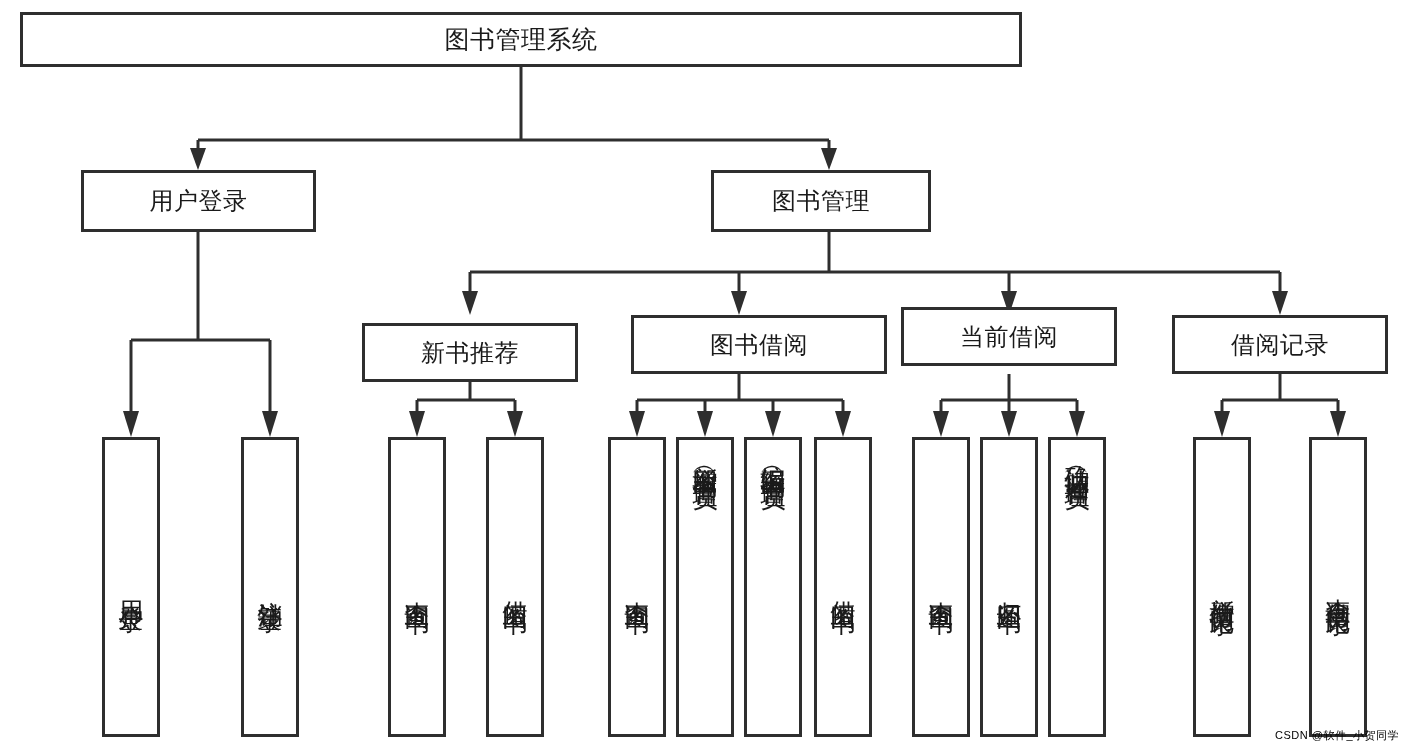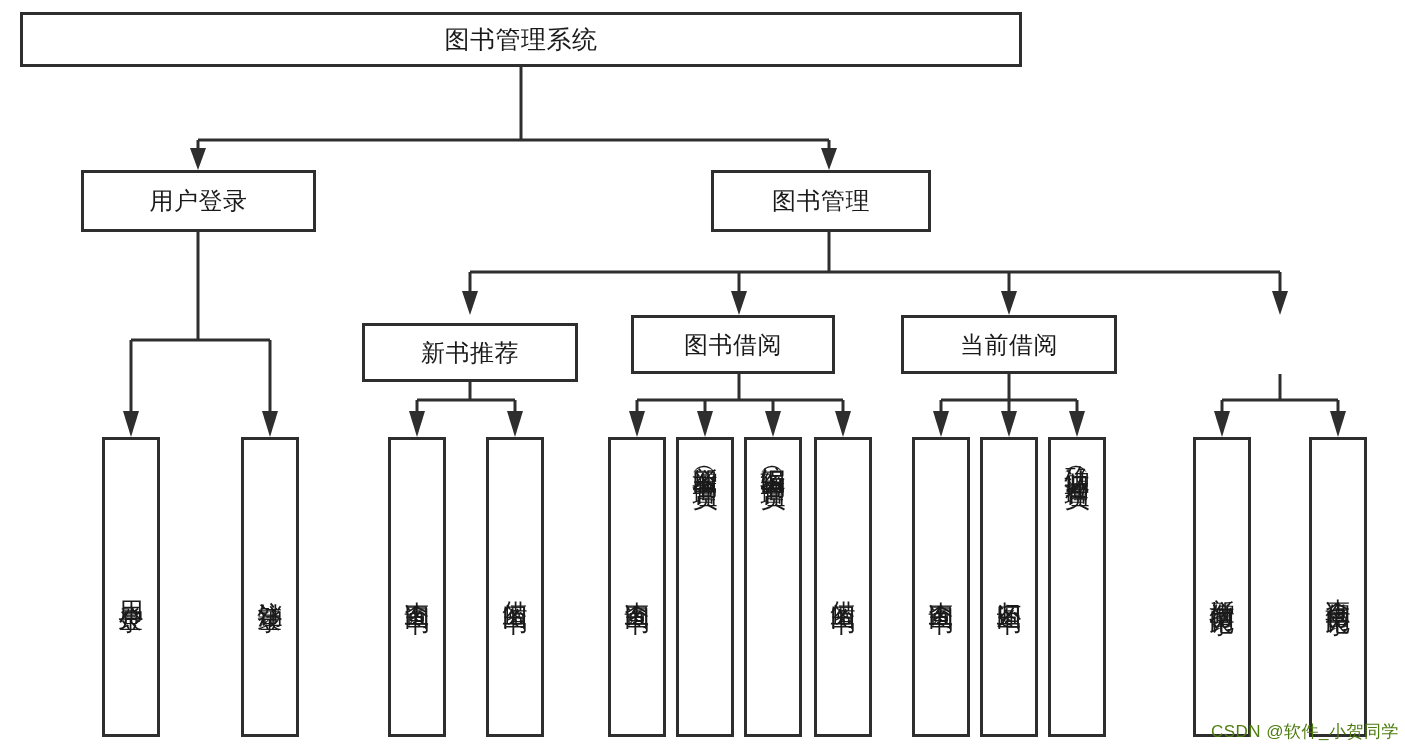--- a/index.html
+++ b/index.html
@@ -75,22 +75,22 @@
     stroke-width: 3;
     fill: none;
   }
   .arrow-head {
     fill: #2e2e2e;
   }
   .watermark {
     position: absolute;
     right: 6px;
     bottom: 4px;
-    font-size: 17px;
-    color: #4d7c0f;
+    font-size: 11px;
+    color: #000000;
     letter-spacing: 0.5px;
     white-space: nowrap;
     margin-left: 40px;
   }
 </style>
 </head>
 <body>
 
 <div id="canvas">
 
@@ -164,25 +164,28 @@
   <div class="node lvl-1" style="left:81px; top:170px; width:235px; height:62px;">
     <span class="node-label">用户登录</span>
   </div>
   <div class="node lvl-1" style="left:711px; top:170px; width:220px; height:62px;">
     <span class="node-label">图书管理</span>
   </div>
 
   <div class="node lvl-2" style="left:362px; top:323px; width:216px; height:59px;">
     <span class="node-label">新书推荐</span>
   </div>
-  <div class="node lvl-2" style="left:631px; top:315px; width:204px; height:59px;">
+  <div class="node lvl-2" style="left:631px; top:315px; width:256px; height:59px;">
     <span class="node-label">图书借阅</span>
   </div>
-  <div class="node lvl-2" style="left:901px; top:315px; width:216px; height:59px;">
+  <div class="node lvl-2" style="left:901px; top:307px; width:216px; height:59px;">
     <span class="node-label">当前借阅</span>
+  </div>
+  <div class="node lvl-2" style="left:1172px; top:315px; width:216px; height:59px;">
+    <span class="node-label">借阅记录</span>
   </div>
 
   <div class="node leaf" style="left:102px; top:437px; width:58px; height:300px;">
     <span class="node-label">用户登录</span>
   </div>
   <div class="node leaf" style="left:241px; top:437px; width:58px; height:300px;">
     <span class="node-label">注销登录</span>
   </div>
 
   <div class="node leaf" style="left:388px; top:437px; width:58px; height:300px;">

